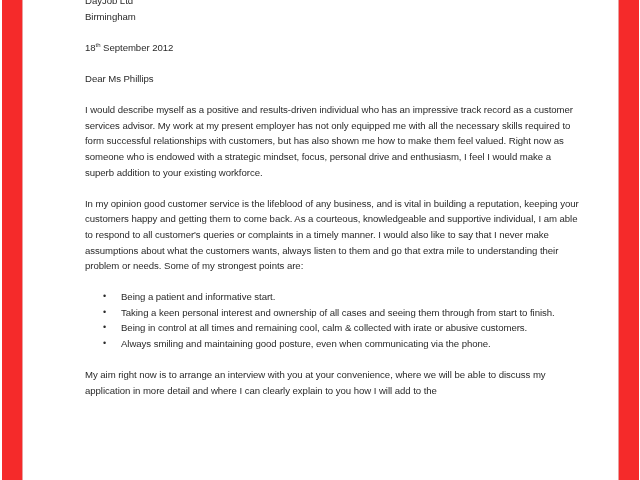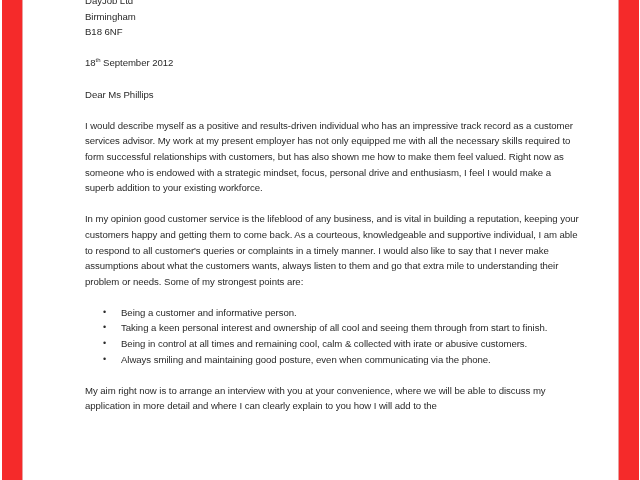--- a/index.html
+++ b/index.html
@@ -33,28 +33,27 @@
 </head>
 <body>
 
 <div class="border-left"></div>
 <div class="border-right"></div>
 
 <div class="page">
   <div class="addr">
     <div>DayJob Ltd</div>
     <div>Birmingham</div>
-    <div>B18 6NF</div>
   </div>
   <div class="gap"></div>
   <div class="date"><span>18</span><sup>th</sup><span> September 2012</span></div>
   <div class="gap"></div>
   <p class="para">Dear Ms Phillips</p>
   <p class="para">I would describe myself as a positive and results-driven individual who has an impressive track record as a customer services advisor. My work at my present employer has not only equipped me with all the necessary skills required to form successful relationships with customers, but has also shown me how to make them feel valued. Right now as someone who is endowed with a strategic mindset, focus, personal drive and enthusiasm, I feel I would make a superb addition to your existing workforce.</p>
   <p class="para">In my opinion good customer service is the lifeblood of any business, and is vital in building a reputation, keeping your customers happy and getting them to come back. As a courteous, knowledgeable and supportive individual, I am able to respond to all customer's queries or complaints in a timely manner. I would also like to say that I never make assumptions about what the customers wants, always listen to them and go that extra mile to understanding their problem or needs. Some of my strongest points are:</p>
   <ul>
-    <li><span class="bullet">•</span><span>Being a customer and informative person.</span></li>
-    <li><span class="bullet">•</span><span>Taking a keen personal interest and ownership of all cool and seeing them through from start to finish.</span></li>
+    <li><span class="bullet">•</span><span>Being a patient and informative start.</span></li>
+    <li><span class="bullet">•</span><span>Taking a keen personal interest and ownership of all cases and seeing them through from start to finish.</span></li>
     <li><span class="bullet">•</span><span>Being in control at all times and remaining cool, calm &amp; collected with irate or abusive customers.</span></li>
     <li><span class="bullet">•</span><span>Always smiling and maintaining good posture, even when communicating via the phone.</span></li>
   </ul>
   <p class="para">My aim right now is to arrange an interview with you at your convenience, where we will be able to discuss my application in more detail and where I can clearly explain to you how I will add to the</p>
 </div>
 
 </body></html>

